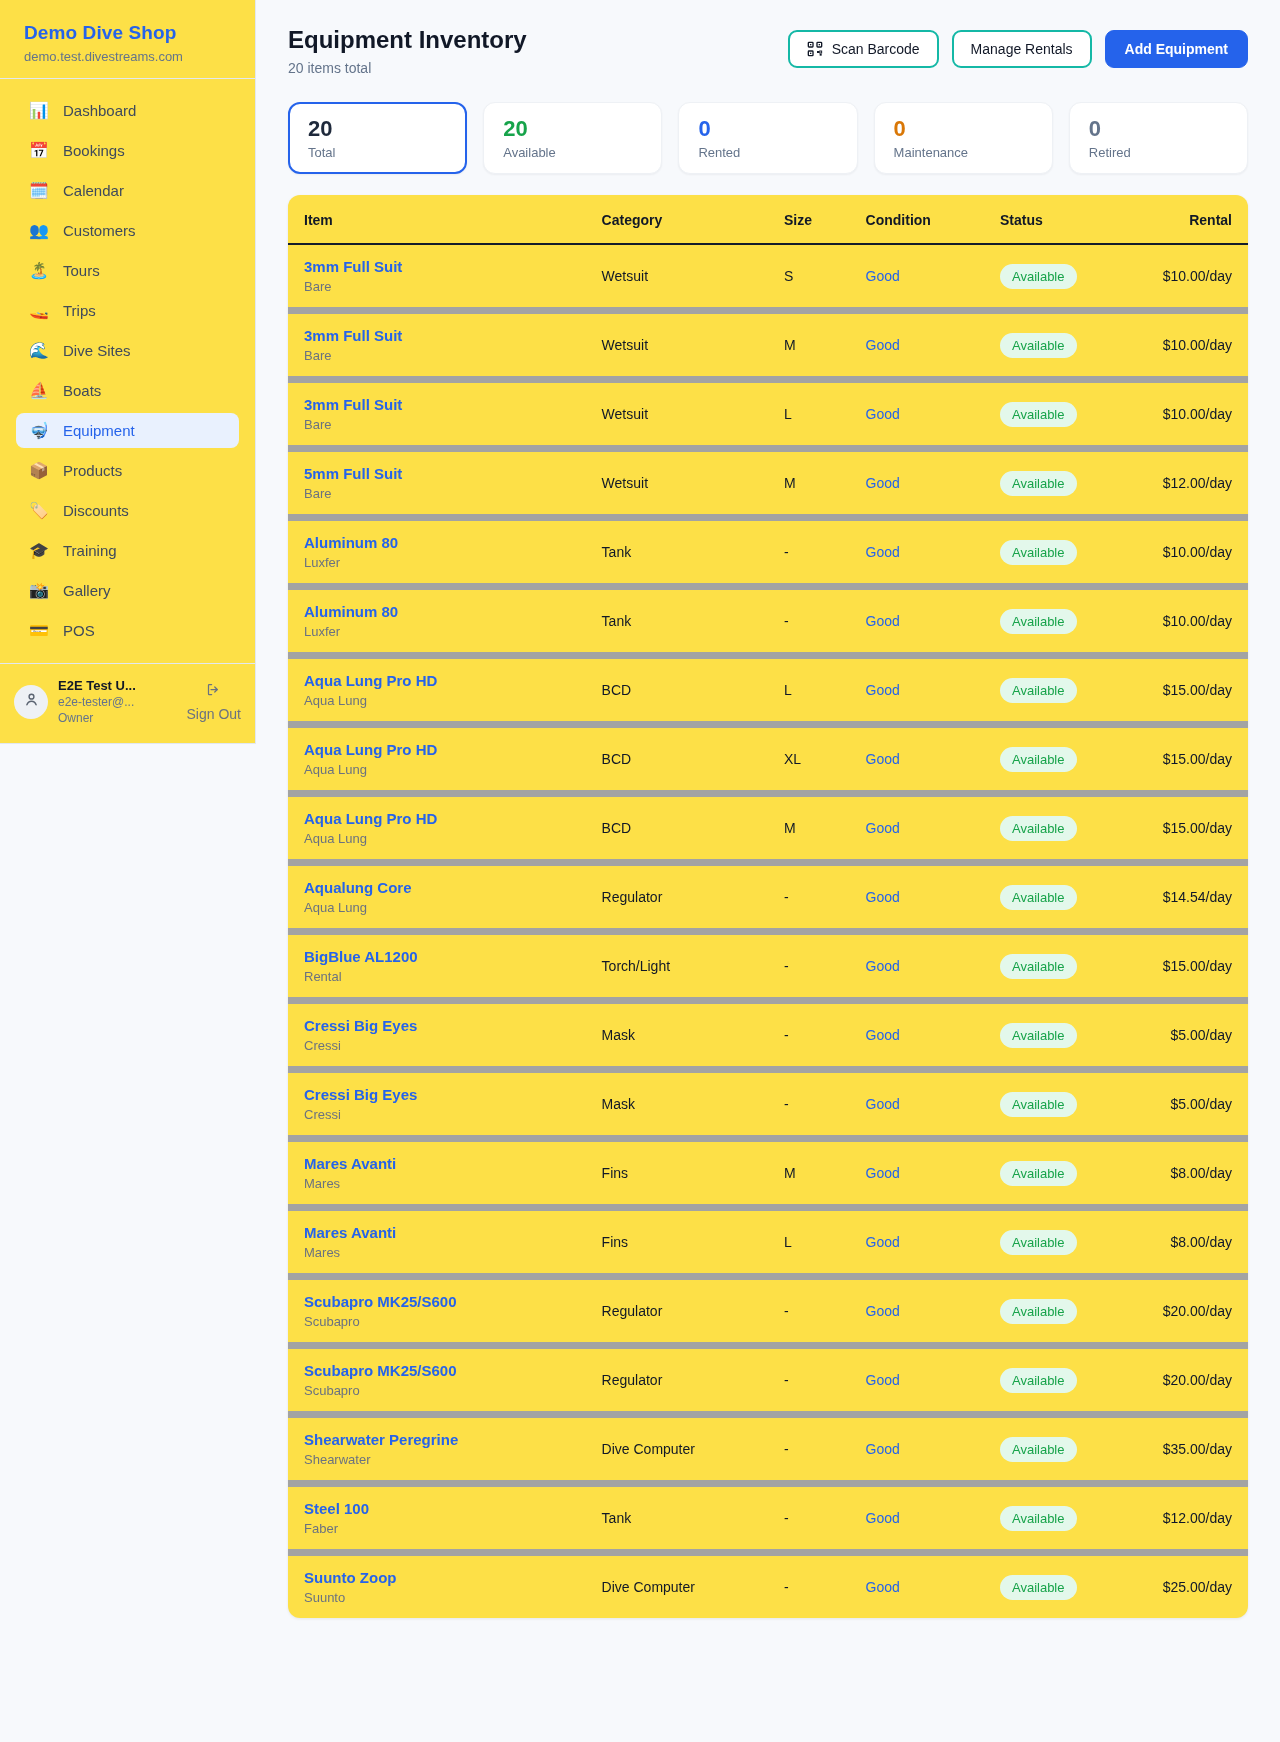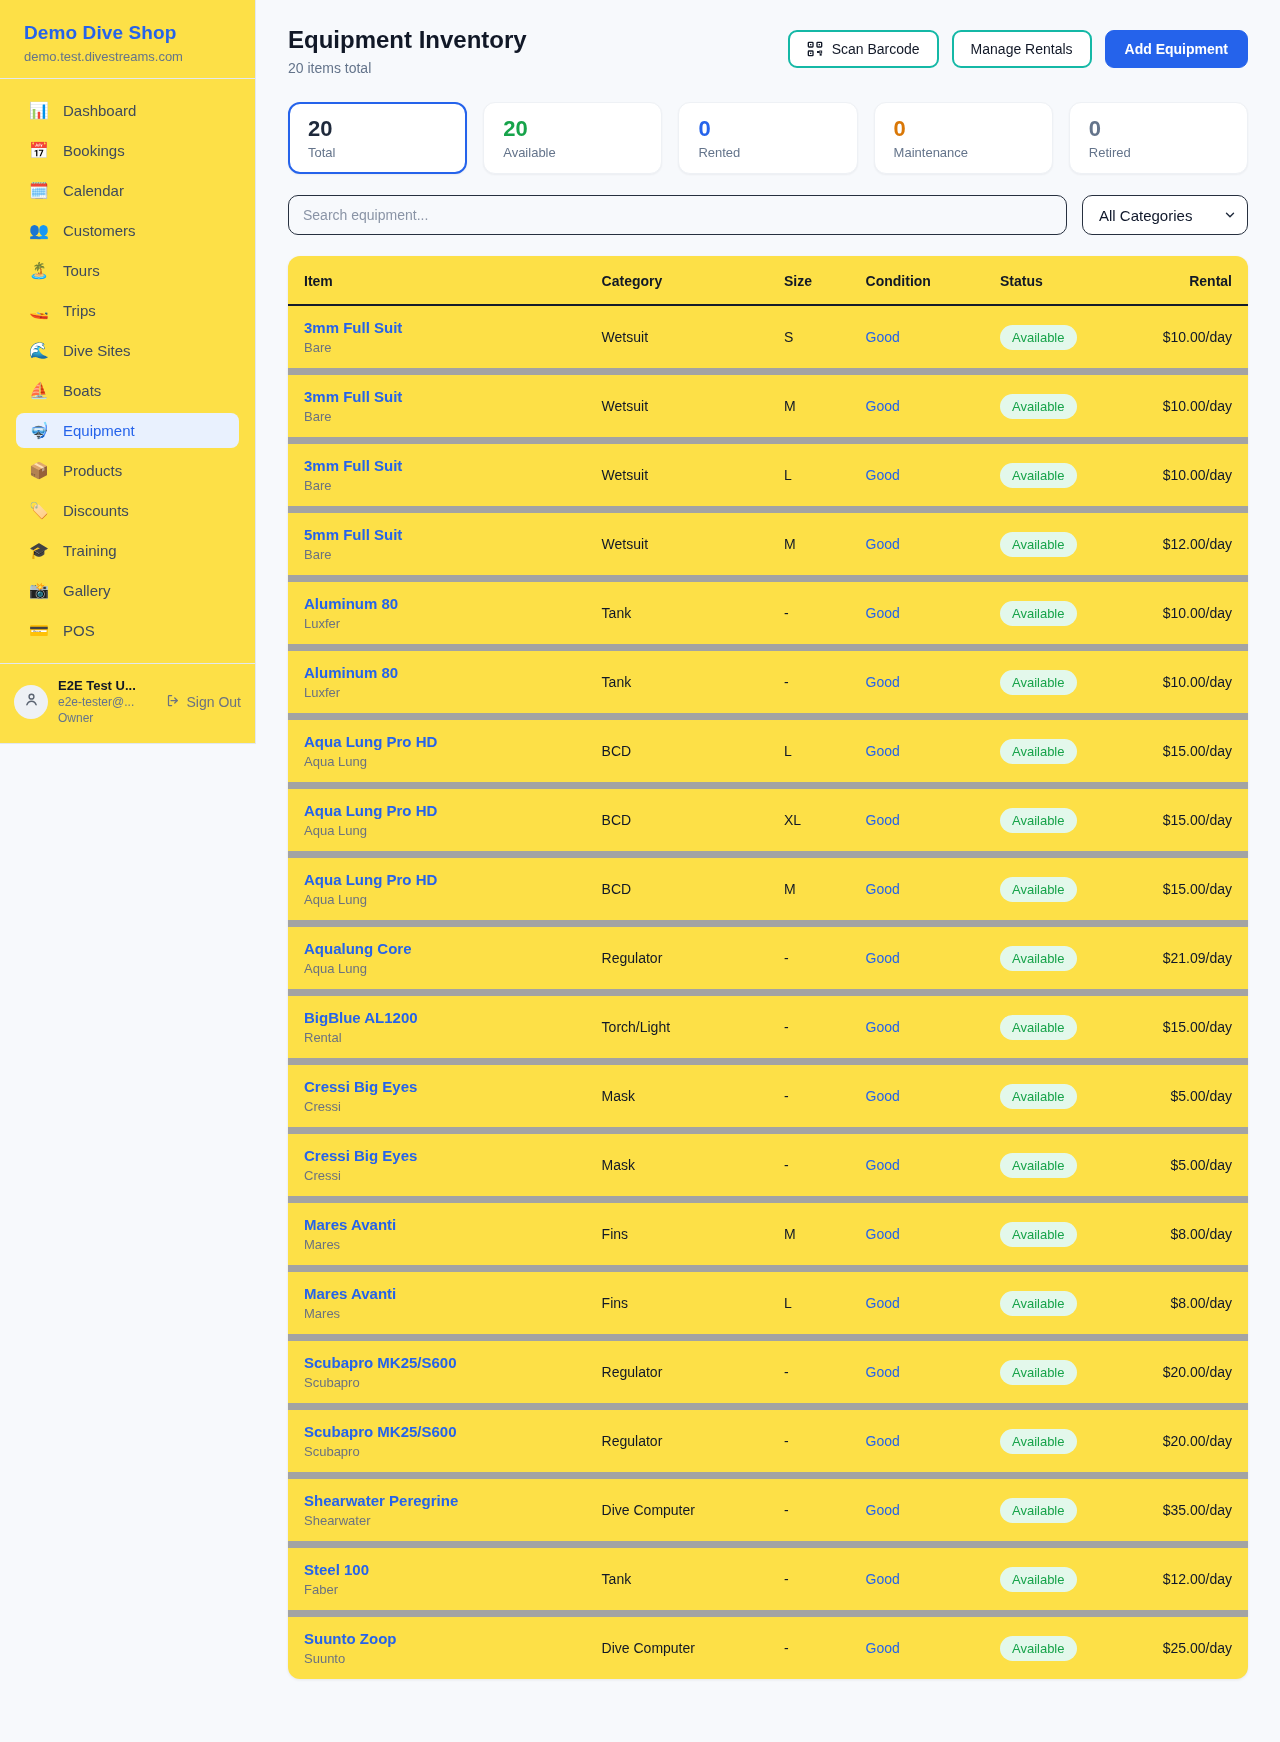--- a/index.html
+++ b/index.html
@@ -39,21 +39,21 @@
     width:34px; height:34px; border-radius:50%;
     background:#eef1f5; flex:0 0 auto;
     display:flex; align-items:center; justify-content:center;
   }
   .user-info { min-width:0; }
   .user-name { font-size:13px; font-weight:700; color:#111827; white-space:nowrap; }
   .user-email { font-size:12px; color:#64748b; margin-top:2px; white-space:nowrap; }
   .user-role { font-size:12px; color:#64748b; margin-top:2px; }
   .signout {
     margin-left:auto; display:flex; align-items:center; gap:6px;
-    color:#6b7280; font-size:14px; cursor:pointer; white-space:nowrap;
+    color:#6b7280; font-size:14px; cursor:pointer; white-space:nowrap;flex-direction:column;
   }
 
   
   .main { margin-left:256px; padding:26px 32px 20px; }
   .page-header { display:flex; justify-content:space-between; align-items:flex-start; }
   h1 { font-size:24px; font-weight:800; color:#111827; }
   .subtitle { margin-top:6px; font-size:14px; color:#64748b; }
   .actions { display:flex; gap:13px; margin-top:4px; }
   .btn {
     height:38px; display:inline-flex; align-items:center; gap:9px;
@@ -261,31 +261,20 @@
         <div class="stat-card">
           <div class="stat-value" style="color: rgb(217, 119, 6);">0</div>
           <div class="stat-label">Maintenance</div>
         </div>
         <div class="stat-card">
           <div class="stat-value" style="color: rgb(100, 116, 139);">0</div>
           <div class="stat-label">Retired</div>
         </div>
       </div>
 
-    <div class="filter-row">
-      <input class="search" type="text" placeholder="Search equipment..." style="">
-      <div class="select-wrap">
-        <select id="cat-select"><option>All Categories</option></select>
-        <span class="chev">
-          <svg width="14" height="14" viewBox="0 0 24 24" fill="none" stroke="#1e293b" stroke-width="2.4" stroke-linecap="round" stroke-linejoin="round">
-            <path d="M6 9l6 6 6-6"></path>
-          </svg>
-        </span>
-      </div>
-    </div>
 
     <div class="table-card">
       <table>
         <thead>
           <tr id="head-row">
               <th class="col-item">Item</th>
               <th class="col-category">Category</th>
               <th class="col-size">Size</th>
               <th class="col-condition">Condition</th>
               <th class="col-status">Status</th>
@@ -394,21 +383,21 @@
             </tr>
             <tr>
               <td class="col-item">
                 <div class="item-name">Aqualung Core</div>
                 <div class="item-brand">Aqua Lung</div>
               </td>
               <td class="col-category cell-text">Regulator</td>
               <td class="col-size cell-text">-</td>
               <td class="col-condition"><span class="condition-link">Good</span></td>
               <td class="col-status"><span class="badge">Available</span></td>
-              <td class="col-rental rental">$21.09/day</td>
+              <td class="col-rental rental">$14.54/day</td>
             </tr>
             <tr>
               <td class="col-item">
                 <div class="item-name">BigBlue AL1200</div>
                 <div class="item-brand">Rental</div>
               </td>
               <td class="col-category cell-text">Torch/Light</td>
               <td class="col-size cell-text">-</td>
               <td class="col-condition"><span class="condition-link">Good</span></td>
               <td class="col-status"><span class="badge">Available</span></td>

